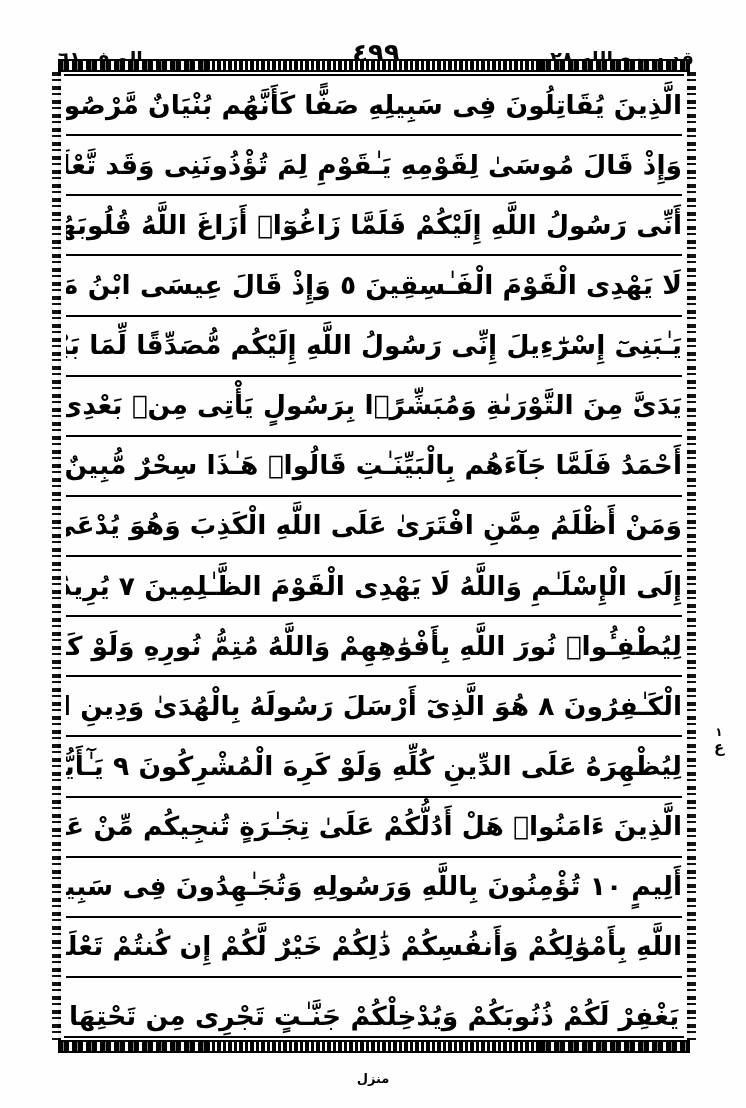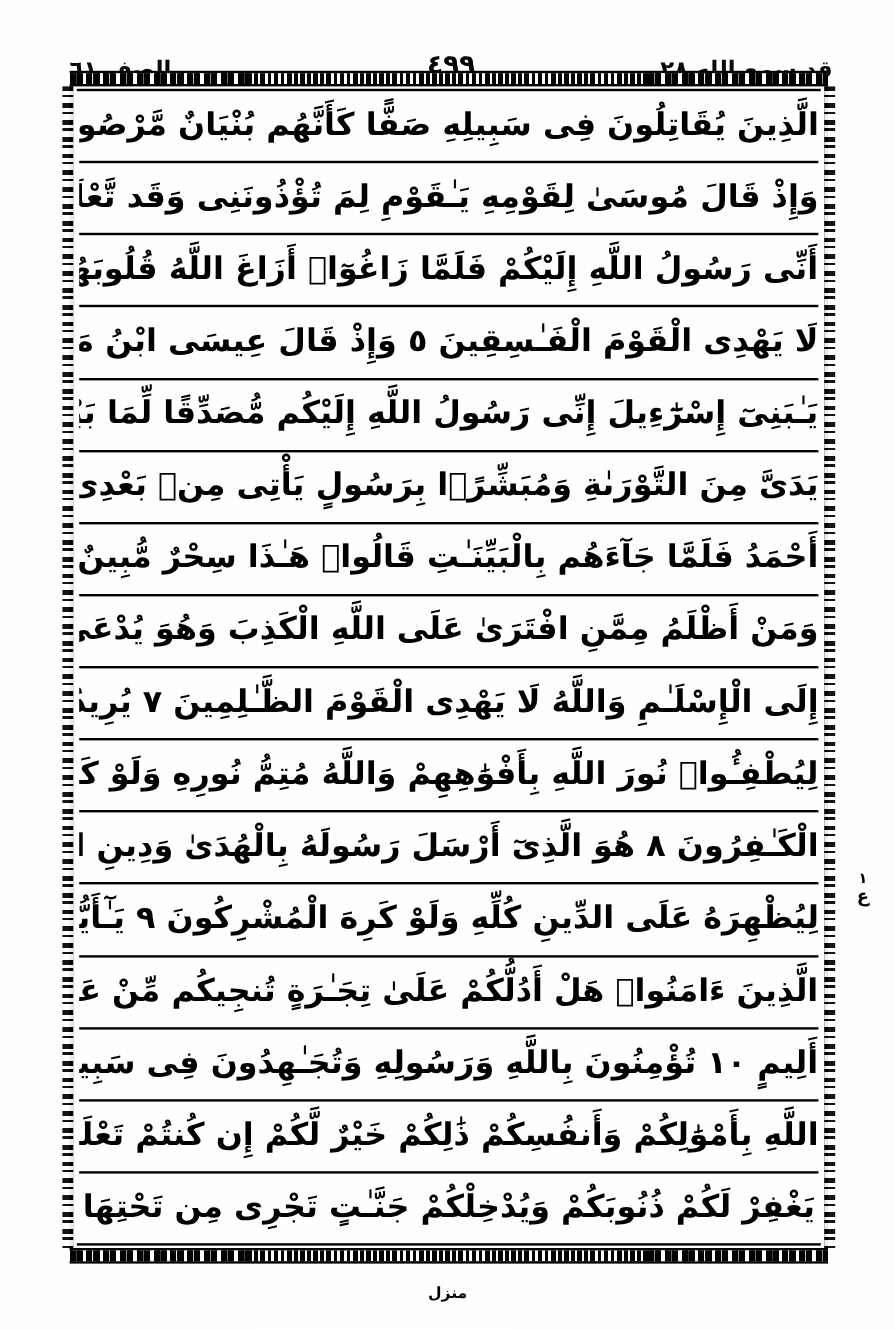--- a/index.html
+++ b/index.html
@@ -36,21 +36,21 @@
   .hdr-text {
     font-family: "DejaVu Sans", sans-serif;
     font-size: 19px;
     font-weight: 700;
     color: #0a0a0a;
     line-height: 1;
     white-space: nowrap;
     letter-spacing: -0.5px;
   }
   .hdr-center {
-    font-size: 22px;
+    font-size: 26px;
     font-weight: 700;
     color: #000;
     position: absolute;
     left: 50%;
     transform: translateX(-50%);
     bottom: 2px;
   }
 
   
   .frame {
@@ -120,21 +120,21 @@
     border-bottom: 2px solid #000;
     display: flex;
     align-items: center;
     justify-content: center;
     direction: rtl;
     overflow: hidden;
     position: relative;
     padding: 0 6px;
     box-sizing: border-box;
   }
-  .aya-line:last-child { border-bottom: none; }
+  .aya-line:last-child { border-bottom: none; align-items: flex-end; }
 
   .aya-text {
     font-family: "DejaVu Sans", sans-serif;
     font-size: 26px;
     font-weight: 700;
     color: #000;
     line-height: 1.5;
     white-space: nowrap;
     width: 100%;
     text-align: center;

